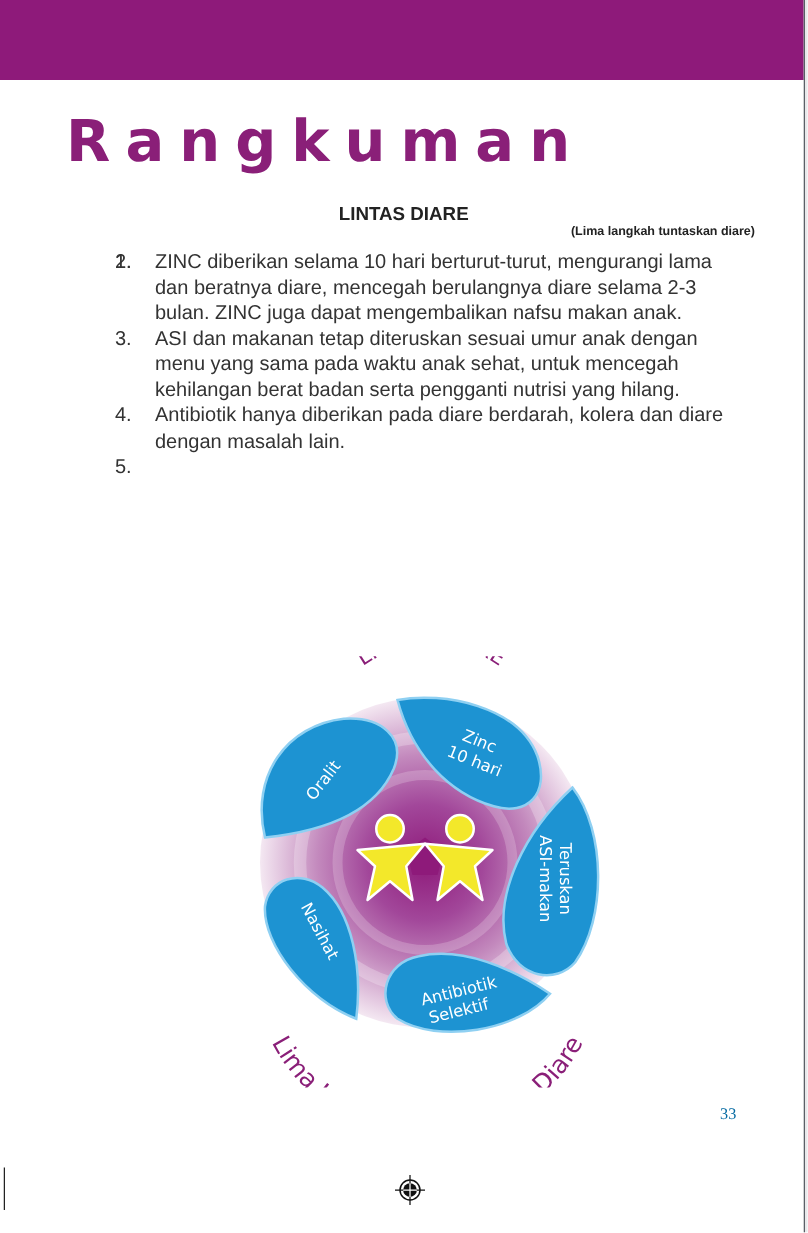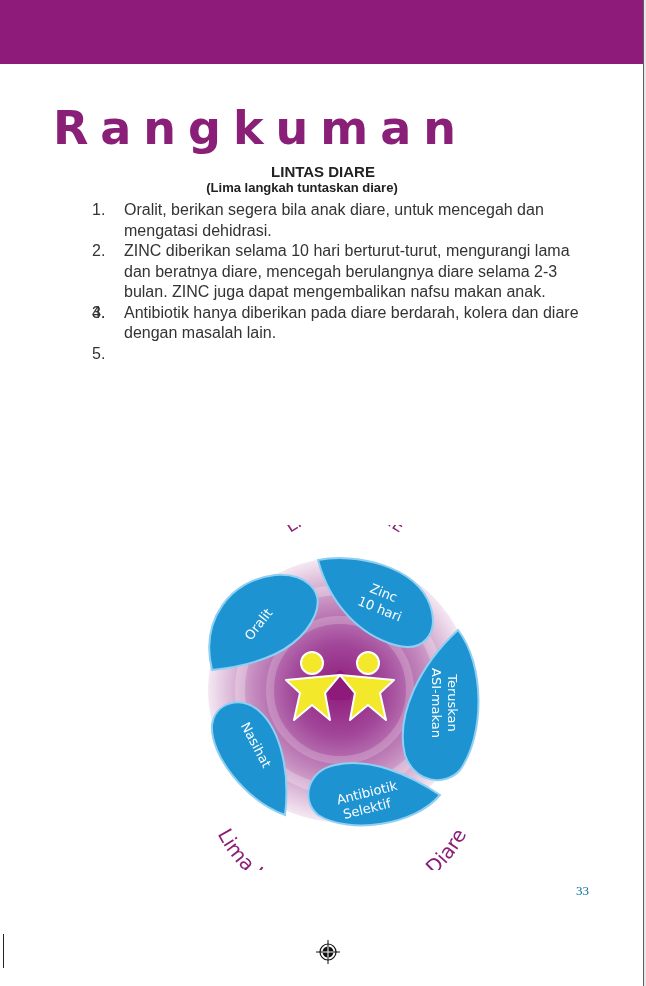--- a/index.html
+++ b/index.html
@@ -1,44 +1,44 @@
 <!DOCTYPE html>
 <html><head>
 <meta charset="utf-8">
 <style>
   html,body{margin:0;padding:0;}
   body{width:646px;height:986px;position:relative;background:#ffffff;overflow:hidden;font-family:"Liberation Sans","DejaVu Sans",sans-serif;}
   .topbar{position:absolute;left:0;top:0;width:643px;height:64px;background:#8e1a7a;}
   .rightedge{position:absolute;left:643px;top:0;width:3px;height:986px;background:#e8e8ea;border-left:1px solid #5a5f66;}
   .leftmark{position:absolute;left:3px;top:934px;width:1px;height:34px;background:#222;}
-  .title{position:absolute;left:0;width:521px;top:100px;text-align:center;color:#8a1f78;font-family:"DejaVu Sans",sans-serif;font-weight:bold;font-size:46px;letter-spacing:12px;line-height:56px;}
+  .title{position:absolute;left:0;width:521px;top:85px;text-align:center;color:#8a1f78;font-family:"DejaVu Sans",sans-serif;font-weight:bold;font-size:46px;letter-spacing:12px;line-height:56px;}
   .h1{position:absolute;left:0;width:646px;top:163px;text-align:center;font-size:15px;font-weight:bold;color:#222;}
-  .h2{position:absolute;left:0;width:604px;top:180px;text-align:center;font-size:13px;font-weight:bold;color:#222;}
+  .h2{position:absolute;left:0;width:604px;top:180px;text-align:right;font-size:10px;font-weight:bold;color:#222;}
   ol.list{position:absolute;left:92px;top:200px;width:500px;margin:0;padding:0;list-style:none;color:#333;font-size:16px;line-height:20.5px;}
   ol.list li{position:relative;padding-left:32px;}
   ol.list li .num{position:absolute;left:0;top:0;}
   .diagram{position:absolute;left:190px;top:525px;width:300px;height:345px;}
   .pagenum{position:absolute;left:576px;top:883px;font-family:"Liberation Serif",serif;font-size:13px;color:#0369a1;}
   .regmark{position:absolute;left:316px;top:940px;width:24px;height:24px;}
 </style>
 </head>
 <body>
 
 <div class="topbar"></div>
 <div class="rightedge"></div>
 <div class="leftmark"></div>
 
 <div class="title">Rangkuman</div>
 <div class="h1">LINTAS DIARE</div>
 <div class="h2">(Lima langkah tuntaskan diare)</div>
 
 <ol class="list">
-  <li><span class="num">1.</span><span>Oralit, berikan segera bila anak diare, untuk mencegah dan mengatasi dehidrasi.</span></li>
+  <li><span class="num">1.</span></li>
   <li><span class="num">2.</span><span>ZINC diberikan  selama 10 hari berturut-turut, mengurangi lama dan beratnya diare, mencegah berulangnya diare selama 2-3 bulan. ZINC juga dapat mengembalikan nafsu makan anak.</span></li>
-  <li><span class="num">3.</span></li>
+  <li><span class="num">3.</span><span>ASI dan makanan tetap diteruskan sesuai umur anak dengan menu yang sama pada waktu anak sehat, untuk mencegah kehilangan berat badan serta pengganti nutrisi yang hilang.</span></li>
   <li><span class="num">4.</span><span>Antibiotik hanya diberikan pada diare berdarah, kolera dan diare dengan masalah lain.</span></li>
   <li><span class="num">5.</span></li>
 </ol>
 
 <svg class="diagram" viewBox="0 0 300 345">
   <defs>
     <radialGradient id="rg" cx="50%" cy="50%" r="50%">
       <stop offset="0%" stop-color="#8e1a7a"></stop>
       <stop offset="35%" stop-color="#a2479a"></stop>
       <stop offset="65%" stop-color="#c389bd"></stop>

